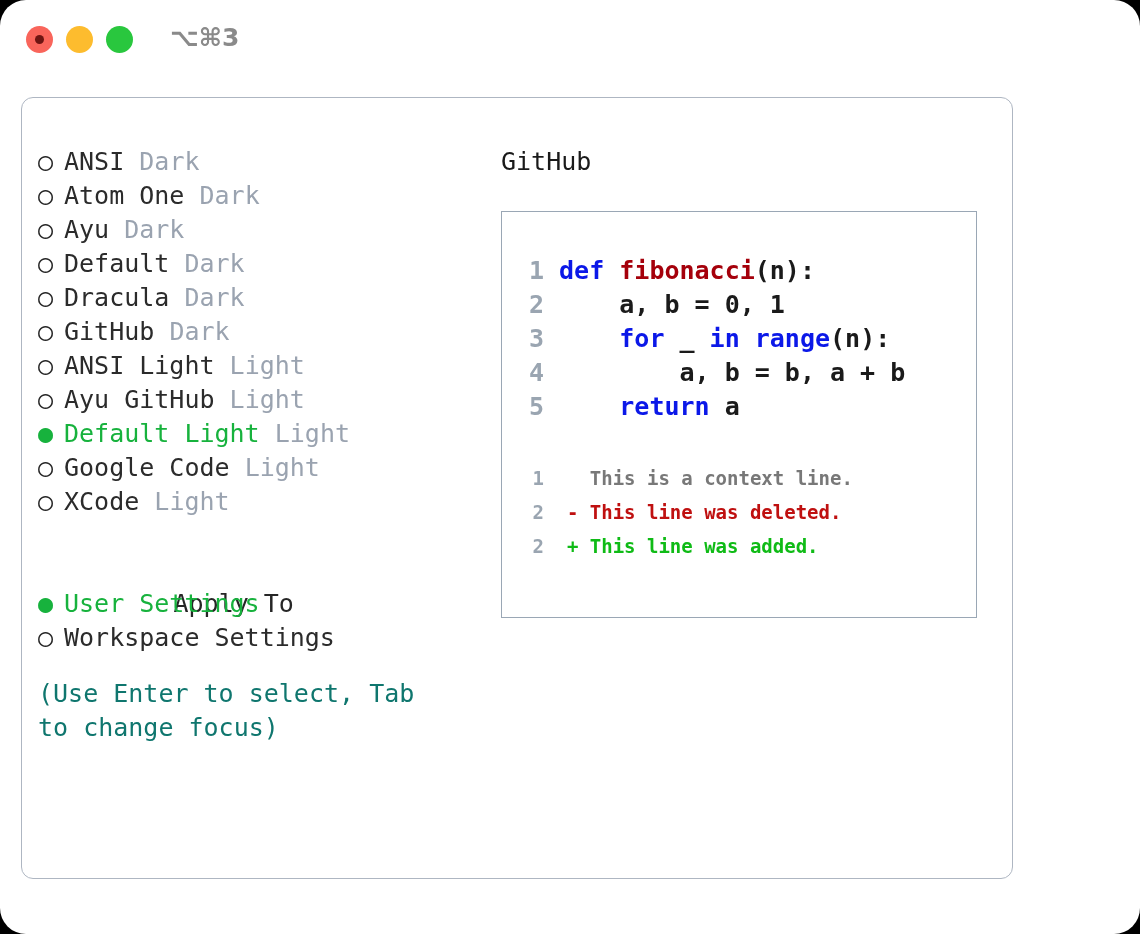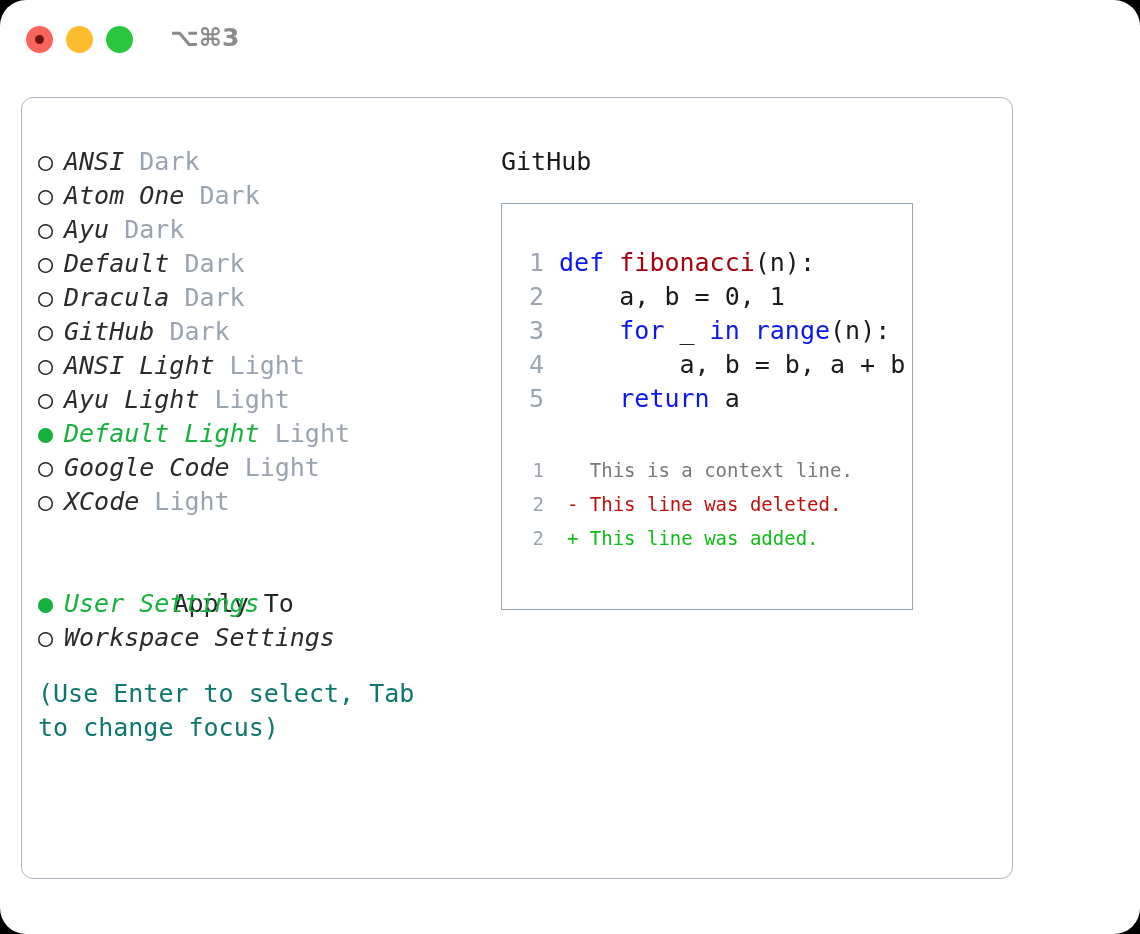--- a/index.html
+++ b/index.html
@@ -102,21 +102,21 @@
   }
   .row.heading {
     font-weight: bold;
     color: #111111;
   }
   .row.heading .marker { font-weight: bold; }
 
   .row.selected .marker { color: #17B23D; }
   .row.selected .label  { color: #17B23D; }
 
-  .label { color: #2B2B2B; font-style: italic; }
+  .label { color: #2B2B2B; }
   .variant { color: #9AA3B0; }
 
   .section-title {
     height: 34px;
     line-height: 34px;
     font-size: 25px;
     white-space: pre;
     color: #262626;
   }
 
@@ -140,27 +140,28 @@
   }
 
   #preview-heading {
     font-size: 25px;
     line-height: 34px;
     color: #1A1A1A;
     white-space: pre;
   }
 
   #preview-box {
-    margin-top: 24px;
-    width: 412px;
+    margin-top: 32px;
+    width: 476px;
     height: 407px;
     box-sizing: border-box;
     border: 1.6px solid #9AA7B5;
     background: #ffffff;
     position: relative;
+    font-weight: bold;
   }
 
   #code-area {
     position: absolute;
     left: 14px;
     top: 42px;
     font-size: 25px;
     line-height: 34px;
     white-space: pre;
   }
@@ -208,21 +209,21 @@
 
 
       <div id="theme-items">
           <div class="row"><span class="marker">○</span><span class="label">ANSI</span><span> </span><span class="variant">Dark</span></div>
           <div class="row"><span class="marker">○</span><span class="label">Atom One</span><span> </span><span class="variant">Dark</span></div>
           <div class="row"><span class="marker">○</span><span class="label">Ayu</span><span> </span><span class="variant">Dark</span></div>
           <div class="row"><span class="marker">○</span><span class="label">Default</span><span> </span><span class="variant">Dark</span></div>
           <div class="row"><span class="marker">○</span><span class="label">Dracula</span><span> </span><span class="variant">Dark</span></div>
           <div class="row"><span class="marker">○</span><span class="label">GitHub</span><span> </span><span class="variant">Dark</span></div>
           <div class="row"><span class="marker">○</span><span class="label">ANSI Light</span><span> </span><span class="variant">Light</span></div>
-          <div class="row"><span class="marker">○</span><span class="label">Ayu Light</span><span> </span><span class="variant">Light</span></div>
+          <div class="row"><span class="marker">○</span><span class="label">Ayu GitHub</span><span> </span><span class="variant">Light</span></div>
           <div class="row selected"><span class="marker">●</span><span class="label">Default Light</span><span> </span><span class="variant">Light</span></div>
           <div class="row"><span class="marker">○</span><span class="label">Google Code</span><span> </span><span class="variant">Light</span></div>
           <div class="row"><span class="marker">○</span><span class="label">XCode</span><span> </span><span class="variant">Light</span></div>
         </div>
 
       <div class="spacer-row"></div>
 
       <div class="section-title">
         <span class="marker"> </span><span>Apply To</span>
       </div>

